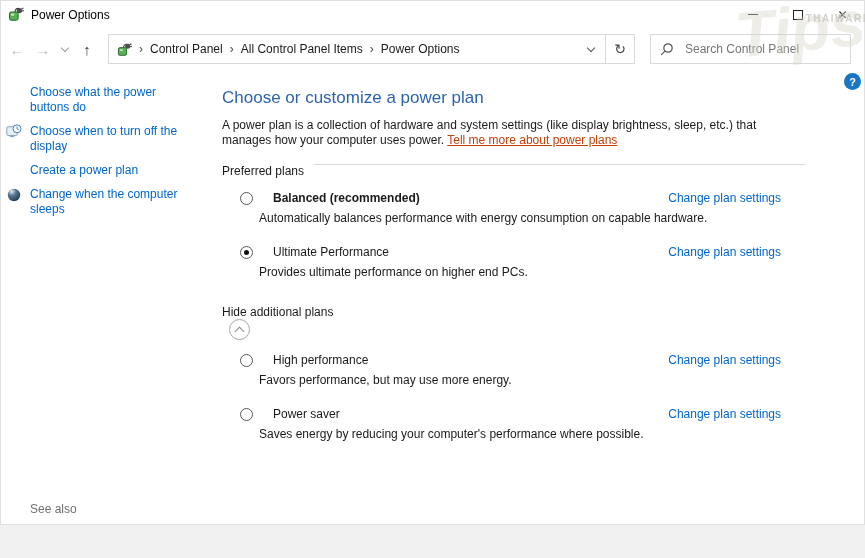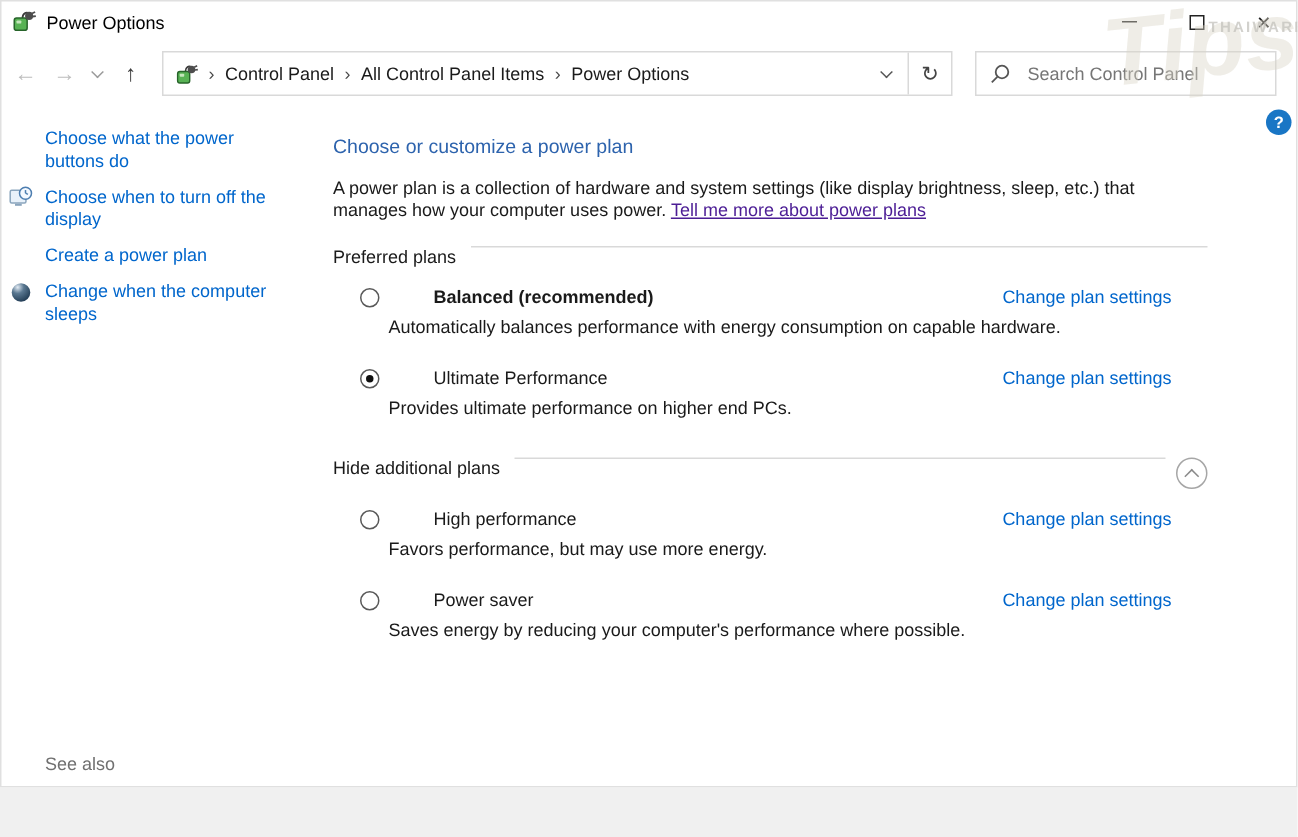--- a/index.html
+++ b/index.html
@@ -51,36 +51,36 @@
   .sidebar { position:absolute; left:0; top:85px; width:212px; }
   .sb-home { margin:2px 0 23px 30px; color:#19335a; width:160px; cursor:default; }
   .sb-link { position:relative; padding-left:30px; width:190px; color:#0066cc; line-height:15px; margin-bottom:9px; cursor:default; }
   .sb-link .sb-text { display:inline-block; max-width:155px; }
   .sb-icon { position:absolute; left:6px; top:0; width:16px; height:16px; display:flex; align-items:center; justify-content:center; }
   .see-also-label { position:absolute; left:30px; top:502px; color:#707070; }
   .user-accounts-link { position:absolute; left:46px; top:525px; color:#4d7c0f; cursor:default; }
 
   
   .main { position:absolute; left:222px; top:88px; width:583px; }
-  .page-title { font-size:13px; font-weight:400; color:#2d63ad; margin:0; line-height:20px; }
+  .page-title { font-size:17px; font-weight:400; color:#2d63ad; margin:0; line-height:20px; }
   .intro { margin:10px 0 0; line-height:15px; }
-  .text-link { color:#4c1d95; text-decoration:underline; cursor:default; }
+  .text-link { color:#c2410c; text-decoration:underline; cursor:default; }
   .group-header { display:flex; align-items:flex-start; margin-top:16px; }
-  .group-header.second { margin-top:26px; }
+  .group-header.second { margin-top:26px;flex-direction:column; }
   .group-label { white-space:nowrap; margin-right:10px; }
   .group-line { flex:1; height:1px; background:#d9d9d9; }
   .collapse-btn { flex:none; width:21px; height:21px; border:1px solid #a6a6a6; border-radius:50%; margin-left:7px; display:flex; align-items:center; justify-content:center; background:#fff; }
   .chev-up { width:7px; height:7px; border-left:1.6px solid #8a8a8a; border-top:1.6px solid #8a8a8a; transform:rotate(45deg); margin-top:3px; }
 
   .plan { margin:13px 0 0 18px; }
   .plan.gap-lg { margin-top:20px; }
   .plan-head { display:flex; align-items:center; }
   .radio { flex:none; width:13px; height:13px; border:1px solid #595959; border-radius:50%; display:flex; align-items:center; justify-content:center; background:#fff; }
   .radio.checked::after { content:""; display:block; width:5px; height:5px; border-radius:50%; background:#101010; }
-  .plan-name { margin-left:20px;padding-left:16px; }
+  .plan-name { margin-left:4px;padding-left:16px; }
   .plan-name.bold { font-weight:bold; }
   .plan-link { margin-left:auto; margin-right:24px; color:#0066cc; cursor:default; }
   .plan-desc { margin:6px 0 0 19px; line-height:14px; }
 </style>
 </head>
 <body>
 
 <div class="window">
 
   <div class="titlebar">

